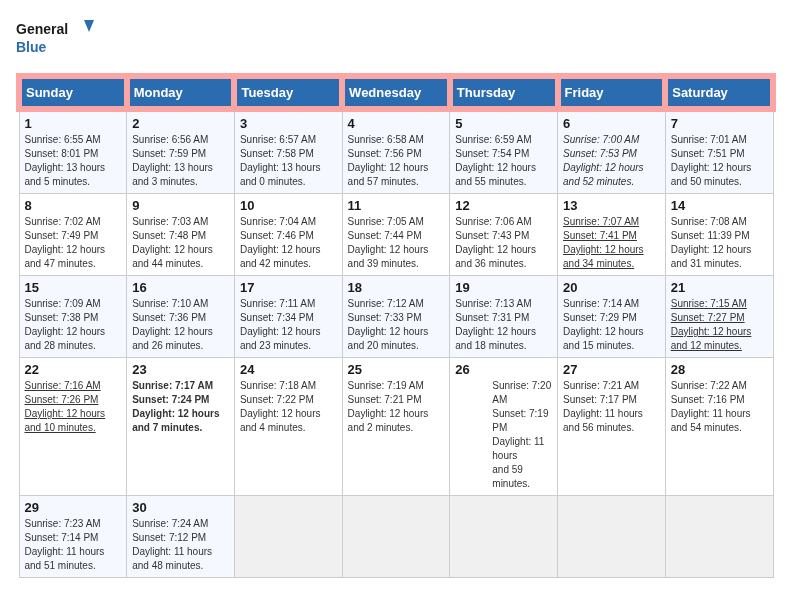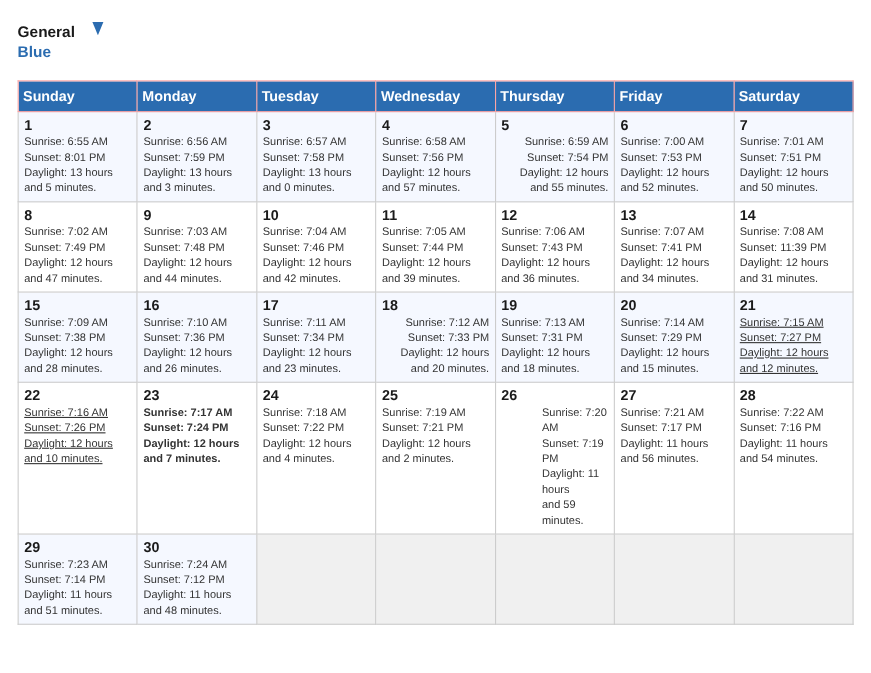--- a/index.html
+++ b/index.html
@@ -38,21 +38,21 @@
       border-collapse: collapse;
       table-layout: fixed;
     }
     thead tr th {
       background: #2b6cb0;
       color: #fff;
       font-size: 13px;
       font-weight: bold;
       padding: 6px 4px;
       text-align: left;
-      border: 1px solid #fca5a5;
+      border: 6px solid #fca5a5;
     }
     tbody tr td {
       vertical-align: top;
       border: 1px solid #ccc;
       padding: 4px 5px;
       font-size: 10px;
       color: #333;
       background: #fff;
       min-height: 80px;
     }
@@ -132,28 +132,28 @@
         </td>
         <td>
           <span class="day-num">4</span>
           <div class="day-info" style="white-space: pre-line;">Sunrise: 6:58 AM
 Sunset: 7:56 PM
 Daylight: 12 hours
 and 57 minutes.</div>
         </td>
         <td>
           <span class="day-num">5</span>
-          <div class="day-info" style="white-space: pre-line; text-align: right;">Sunrise: 6:59 AM
+          <div class="day-info" style="white-space: pre-line;">Sunrise: 6:59 AM
 Sunset: 7:54 PM
 Daylight: 12 hours
 and 55 minutes.</div>
         </td>
         <td>
           <span class="day-num">6</span>
-          <div class="day-info" style="white-space: pre-line;">Sunrise: 7:00 AM
+          <div class="day-info" style="white-space: pre-line; font-style: italic;">Sunrise: 7:00 AM
 Sunset: 7:53 PM
 Daylight: 12 hours
 and 52 minutes.</div>
         </td>
         <td>
           <span class="day-num">7</span>
           <div class="day-info" style="white-space: pre-line;">Sunrise: 7:01 AM
 Sunset: 7:51 PM
 Daylight: 12 hours
 and 50 minutes.</div>
@@ -190,21 +190,21 @@
         </td>
         <td>
           <span class="day-num">12</span>
           <div class="day-info" style="white-space: pre-line;">Sunrise: 7:06 AM
 Sunset: 7:43 PM
 Daylight: 12 hours
 and 36 minutes.</div>
         </td>
         <td>
           <span class="day-num">13</span>
-          <div class="day-info" style="white-space: pre-line;">Sunrise: 7:07 AM
+          <div class="day-info" style="white-space: pre-line; text-decoration: underline;">Sunrise: 7:07 AM
 Sunset: 7:41 PM
 Daylight: 12 hours
 and 34 minutes.</div>
         </td>
         <td>
           <span class="day-num">14</span>
           <div class="day-info" style="white-space: pre-line;">Sunrise: 7:08 AM
 Sunset: 11:39 PM
 Daylight: 12 hours
 and 31 minutes.</div>
@@ -227,21 +227,21 @@
         </td>
         <td>
           <span class="day-num">17</span>
           <div class="day-info" style="white-space: pre-line;">Sunrise: 7:11 AM
 Sunset: 7:34 PM
 Daylight: 12 hours
 and 23 minutes.</div>
         </td>
         <td>
           <span class="day-num">18</span>
-          <div class="day-info" style="white-space: pre-line; text-align: right;">Sunrise: 7:12 AM
+          <div class="day-info" style="white-space: pre-line;">Sunrise: 7:12 AM
 Sunset: 7:33 PM
 Daylight: 12 hours
 and 20 minutes.</div>
         </td>
         <td>
           <span class="day-num">19</span>
           <div class="day-info" style="white-space: pre-line;">Sunrise: 7:13 AM
 Sunset: 7:31 PM
 Daylight: 12 hours
 and 18 minutes.</div>

